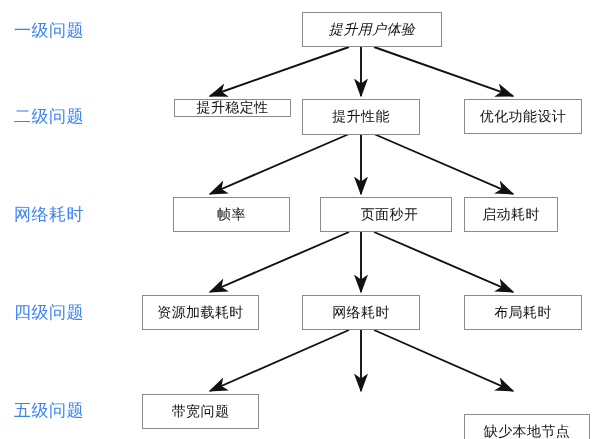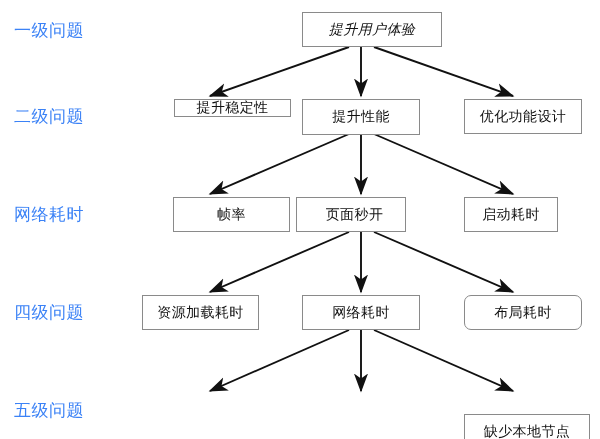--- a/index.html
+++ b/index.html
@@ -88,22 +88,23 @@
   <div class="row-label" style="left:14px; top:304px;">四级问题</div>
   <div class="row-label" style="left:14px; top:402px;">五级问题</div>
 
   <div class="node-box" style="left:302px; top:12px; width:140px; height:35px;font-style:italic;">提升用户体验</div>
 
   <div class="node-box" style="left:134px; top:99px; width:117px; height:18px;margin-left:40px;">提升稳定性</div>
   <div class="node-box" style="left:302px; top:99px; width:118px; height:36px;">提升性能</div>
   <div class="node-box" style="left:464px; top:99px; width:118px; height:35px;">优化功能设计</div>
 
   <div class="node-box" style="left:142px; top:197px; width:117px; height:35px;margin-left:31px;">帧率</div>
-  <div class="node-box" style="left:296px; top:197px; width:110px; height:35px;padding-left:7px;">页面秒开</div>
+  <div class="node-box" style="left:320px; top:197px; width:132px; height:35px;padding-left:7px;">页面秒开</div>
   <div class="node-box" style="left:464px; top:197px; width:94px; height:35px;">启动耗时</div>
 
   <div class="node-box" style="left:142px; top:295px; width:117px; height:35px;text-align:right;">资源加载耗时</div>
   <div class="node-box" style="left:302px; top:295px; width:118px; height:35px;">网络耗时</div>
-  <div class="node-box" style="left:464px; top:295px; width:118px; height:35px;border-radius:7px;">布局耗时</div>
+  <div class="node-box" style="left:464px; top:295px; width:118px; height:35px;">布局耗时</div>
 
+  <div class="node-box" style="left:142px; top:394px; width:117px; height:35px;">带宽问题</div>
   <div class="node-box" style="left:464px; top:394px; width:126px; height:35px;margin-top:20px;">缺少本地节点</div>
 
 </div>
 
 </body></html>

